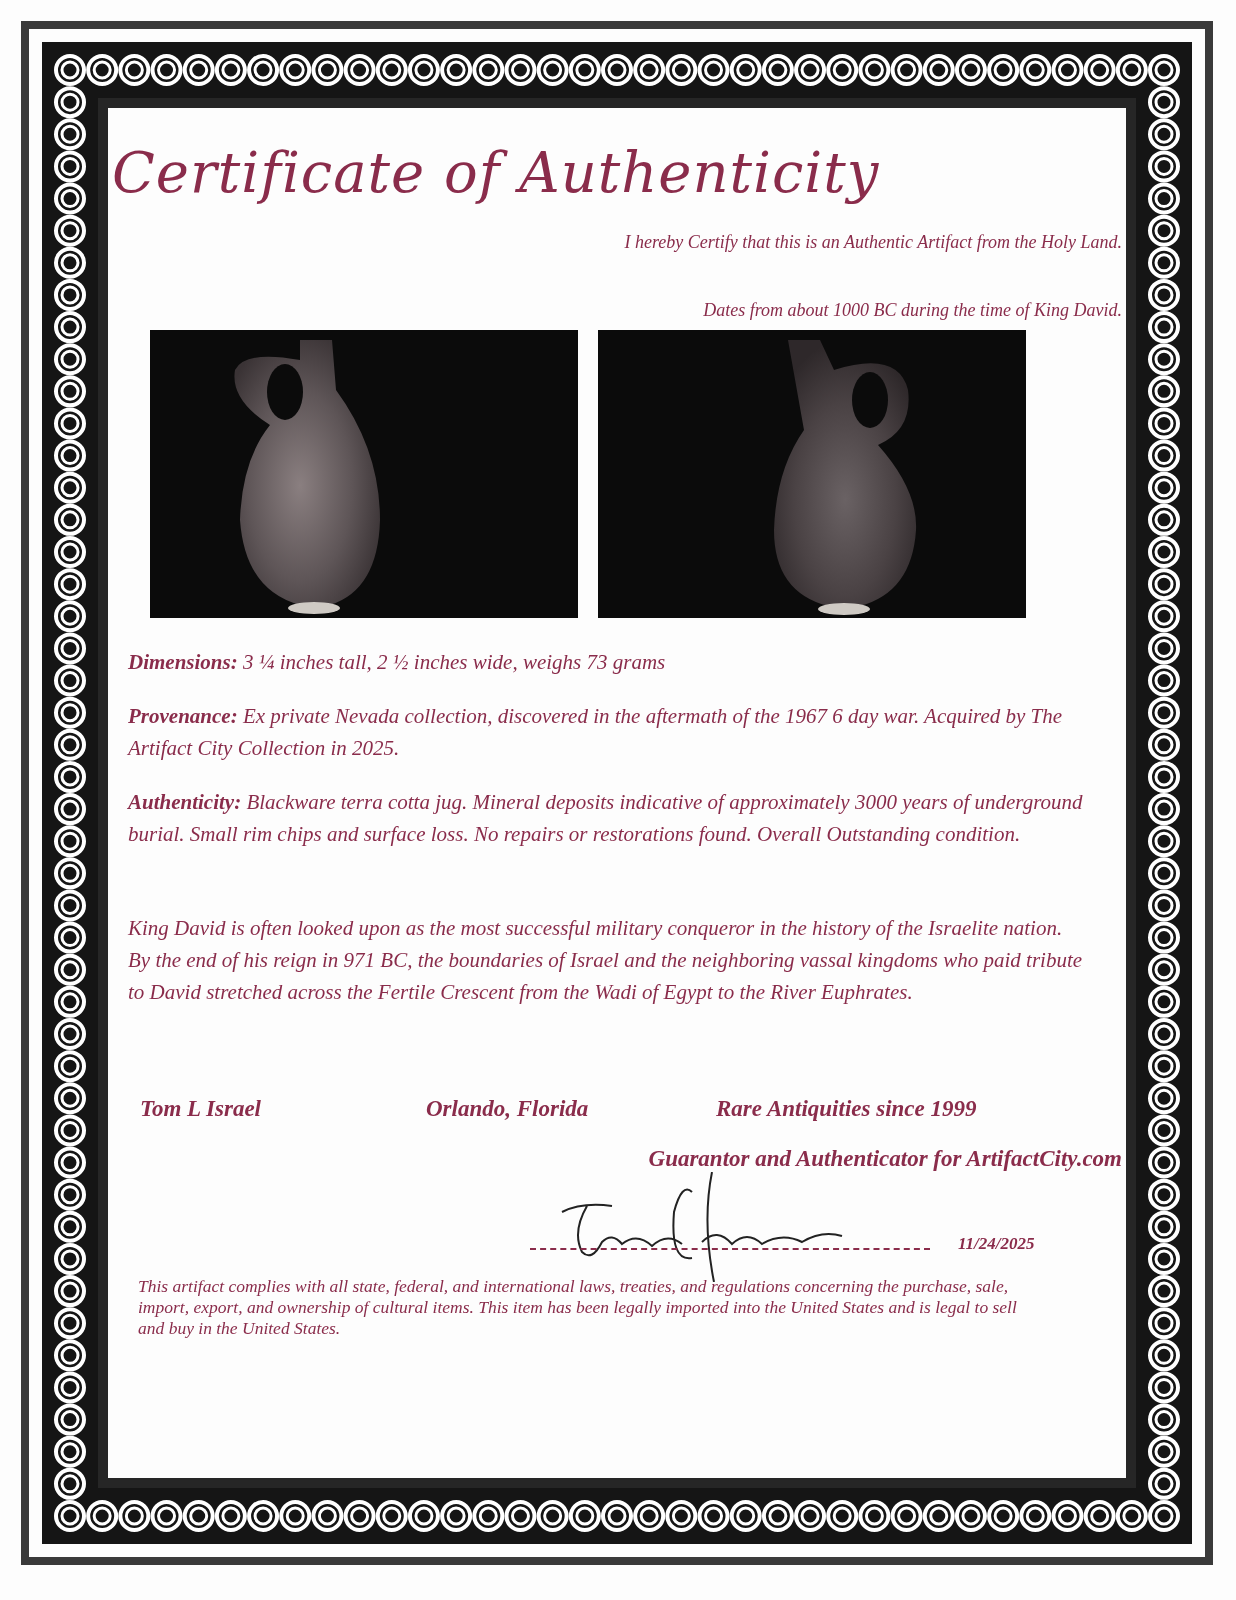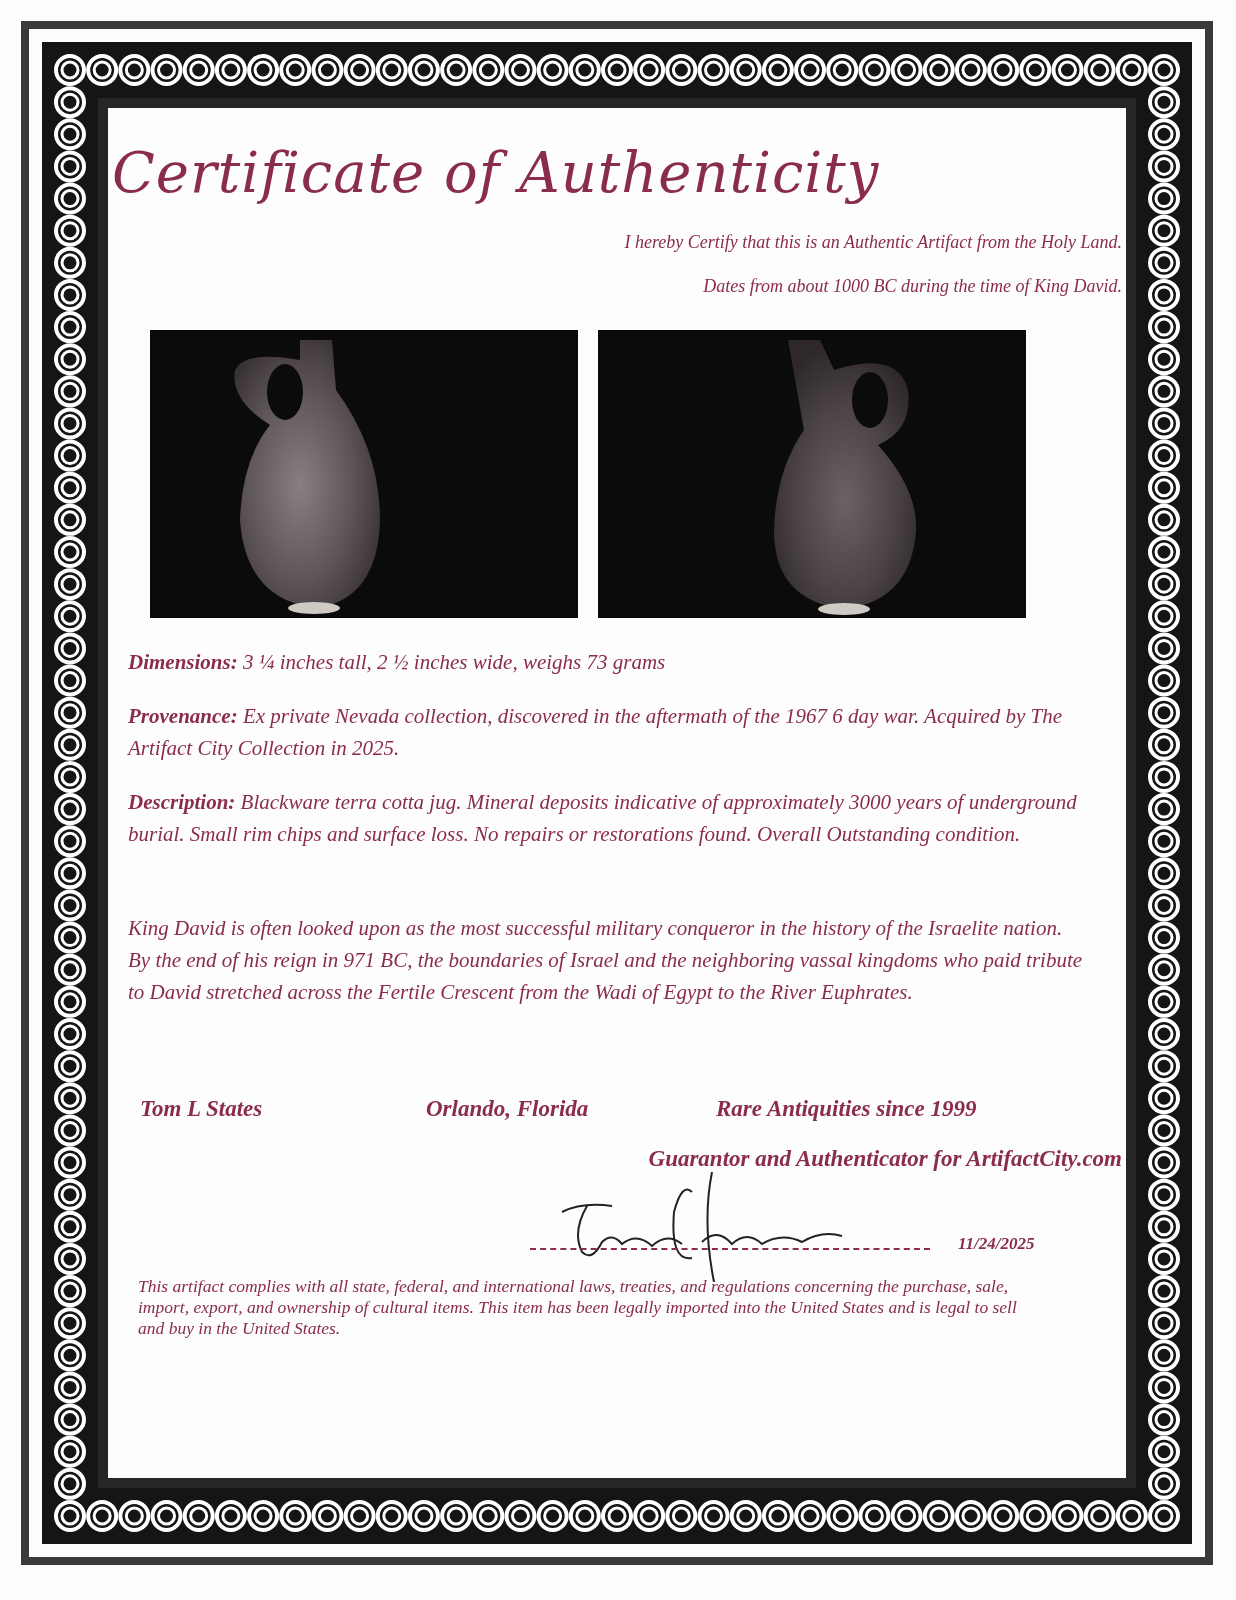--- a/index.html
+++ b/index.html
@@ -346,21 +346,21 @@
     <circle cx="28" cy="1441.8666666666666" r="14" fill="none" stroke="#ffffff" stroke-width="4"></circle>
     <circle cx="28" cy="1441.8666666666666" r="8" fill="none" stroke="#ffffff" stroke-width="3"></circle>
     <circle cx="1122" cy="1441.8666666666666" r="14" fill="none" stroke="#ffffff" stroke-width="4"></circle>
     <circle cx="1122" cy="1441.8666666666666" r="8" fill="none" stroke="#ffffff" stroke-width="3"></circle>
   </svg>
 <div class="inner-line"></div>
 
 <div class="content">
   <div class="title">Certificate of Authenticity</div>
   <div class="subline" style="top:120px">I hereby Certify that this is an Authentic Artifact from the Holy Land.</div>
-  <div class="subline" style="top:164px">Dates from about 1000 BC during the time of King David.</div>
+  <div class="subline" style="top:188px">Dates from about 1000 BC during the time of King David.</div>
 
   <div class="photo" style="left:38px">
     <svg width="428" height="288" viewBox="0 0 428 288">
       <defs>
         <radialGradient id="g1" cx="45%" cy="55%" r="60%">
           <stop offset="0" stop-color="#8a7f80"></stop>
             <stop offset="0.6" stop-color="#5e5557"></stop>
             <stop offset="1" stop-color="#3a3335"></stop>
         </radialGradient>
       </defs>
@@ -384,25 +384,25 @@
     </svg>
   </div>
 
   <div class="para" style="top:534px">
     <b>Dimensions:</b><span> 3 ¼ inches tall, 2 ½ inches wide, weighs 73 grams</span>
   </div>
   <div class="para" style="top:588px">
     <b>Provenance:</b><span> Ex private Nevada collection, discovered in the aftermath of the 1967 6 day war. Acquired by The Artifact City Collection in 2025.</span>
   </div>
   <div class="para" style="top:674px">
-    <b>Description:</b><span> Blackware terra cotta jug. Mineral deposits indicative of approximately 3000 years of underground burial. Small rim chips and surface loss. No repairs or restorations found. Overall Outstanding condition.</span>
+    <b>Authenticity:</b><span> Blackware terra cotta jug. Mineral deposits indicative of approximately 3000 years of underground burial. Small rim chips and surface loss. No repairs or restorations found. Overall Outstanding condition.</span>
   </div>
   <div class="para" style="top:800px">King David is often looked upon as the most successful military conqueror in the history of the Israelite nation. By the end of his reign in 971 BC, the boundaries of Israel and the neighboring vassal kingdoms who paid tribute to David stretched across the Fertile Crescent from the Wadi of Egypt to the River Euphrates.</div>
 
-  <div class="sig-row" style="left:28px;top:984px">Tom L States</div>
+  <div class="sig-row" style="left:28px;top:984px">Tom L Israel</div>
   <div class="sig-row" style="left:314px;top:984px">Orlando, Florida</div>
   <div class="sig-row" style="left:604px;top:984px">Rare Antiquities since 1999</div>
   <div class="sig-row" style="left:0;width:1010px;text-align:right;top:1034px">Guarantor and Authenticator for ArtifactCity.com</div>
 
   <svg style="position:absolute;left:430px;top:1060px" width="340" height="110" viewBox="0 0 340 110">
     <path d="M20 40 Q40 30 70 34 M45 34 Q30 60 40 80 Q50 90 60 70 Q70 60 80 72 Q95 60 110 74 Q125 60 140 72 M150 20 Q140 10 132 40 Q128 90 150 86 M160 70 Q175 55 190 72 Q205 58 220 72 Q240 60 260 70 Q280 58 300 64" fill="none" stroke="#222" stroke-width="2"></path>
     <path d="M170 0 Q160 50 172 110" fill="none" stroke="#222" stroke-width="2"></path>
   </svg>
   <div class="sig-line"></div>
   <div class="date">11/24/2025</div>

